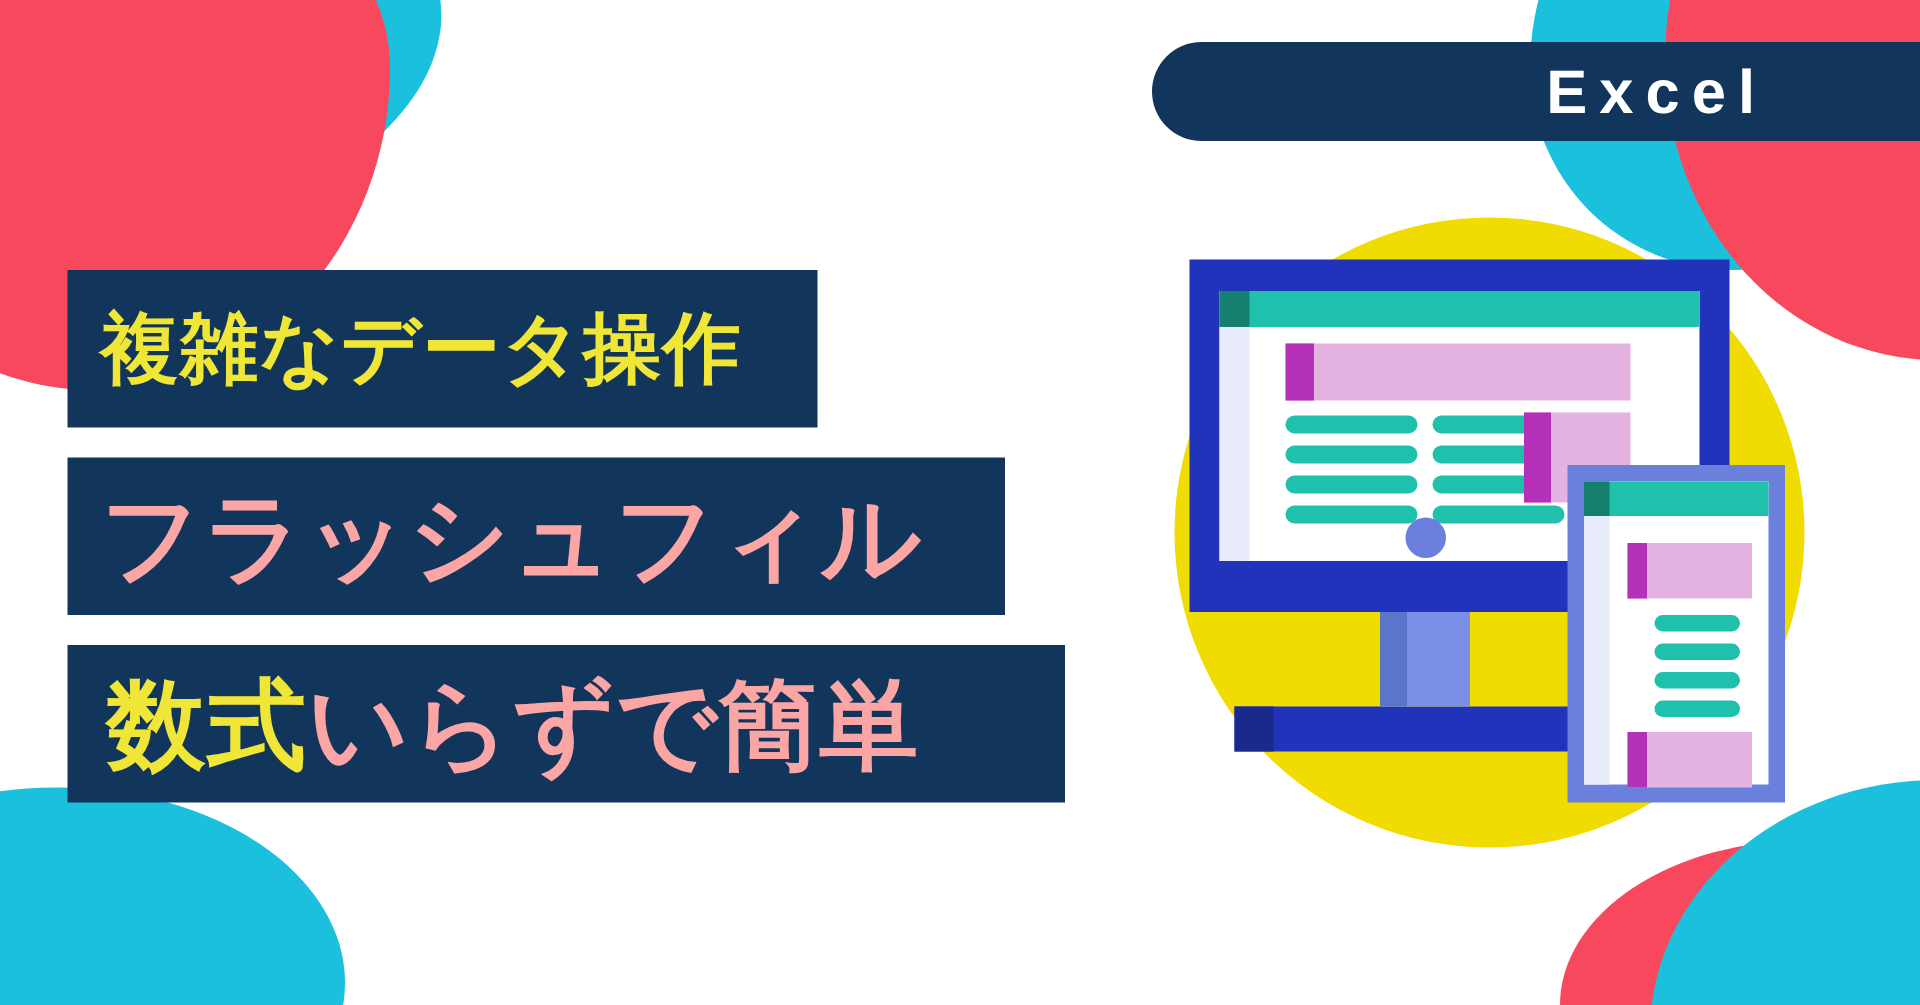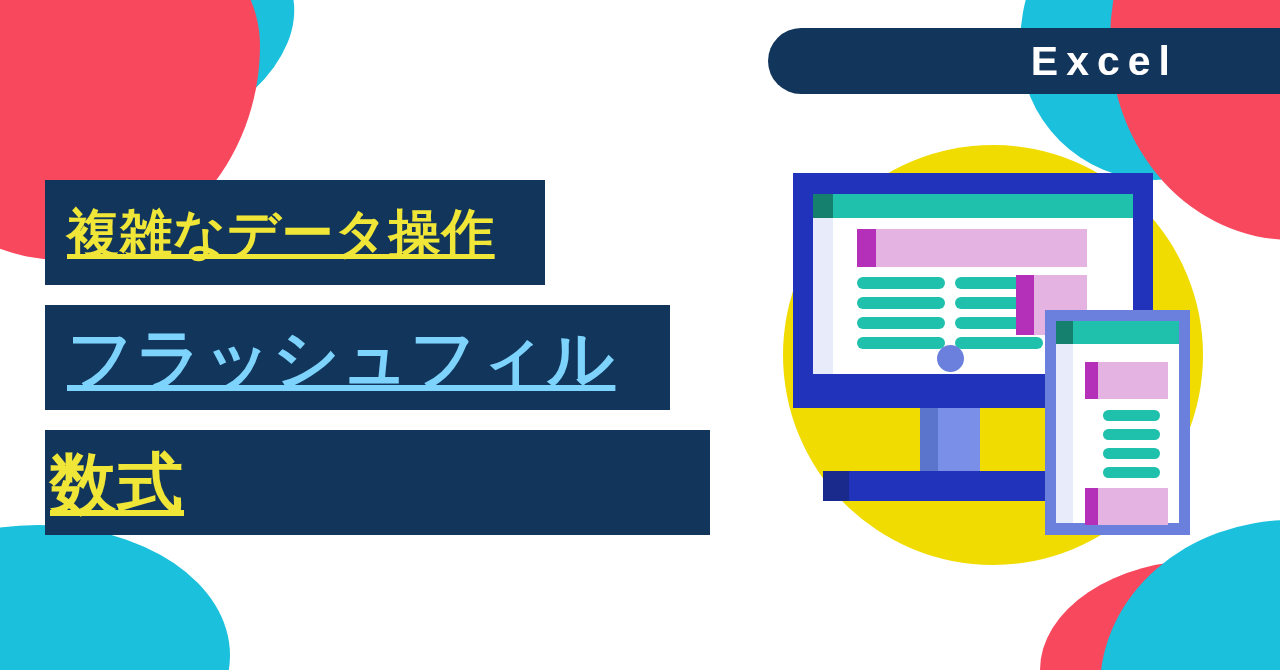--- a/index.html
+++ b/index.html
@@ -89,24 +89,24 @@
   .bar {
     position: absolute;
     background: #12355B;
     display: flex;
     align-items: center;
     box-sizing: border-box;
     white-space: nowrap;
   }
   .bar-1 { left: 45px; top: 180px; width: 500px; height: 105px; padding-left: 22px; }
   .bar-2 { left: 45px; top: 305px; width: 625px; height: 105px; padding-left: 22px; }
-  .bar-3 { left: 45px; top: 430px; width: 665px; height: 105px; padding-left: 5px; }
-
-  .t-yellow { color: #F0E637; text-decoration: underline; }
-  .t-white  { color: #7dd3fc; text-decoration: underline; }
+  .bar-3 { left: 45px; top: 430px; width: 665px; height: 105px; padding-left: 26px; }
+
+  .t-yellow { color: #F0E637; }
+  .t-white  { color: #fca5a5; }
 
   .h-sm { font-size: 52px; font-weight: bold; letter-spacing: 1px; line-height: 1; }
   .h-lg { font-size: 66px; font-weight: bold; letter-spacing: 1px; line-height: 1; }
 
   
   .caption {
     position: absolute;
     left: 0; top: 608px;
     width: 1280px;
     text-align: center;
@@ -340,16 +340,17 @@
   <div class="bar bar-1">
     <span class="h-sm t-yellow">複雑なデータ操作</span>
   </div>
 
   <div class="bar bar-2">
     <span class="h-lg t-white">フラッシュフィル</span>
   </div>
 
   <div class="bar bar-3">
     <span class="h-lg t-yellow">数式</span>
+      <span class="h-lg t-white">いらずで簡単</span>
   </div>
 
 
 </div>
 
 </body></html>

